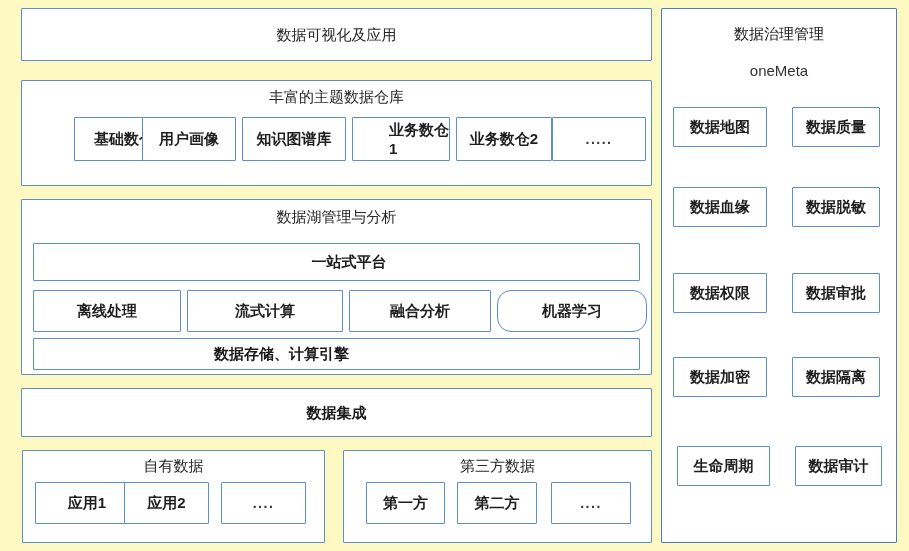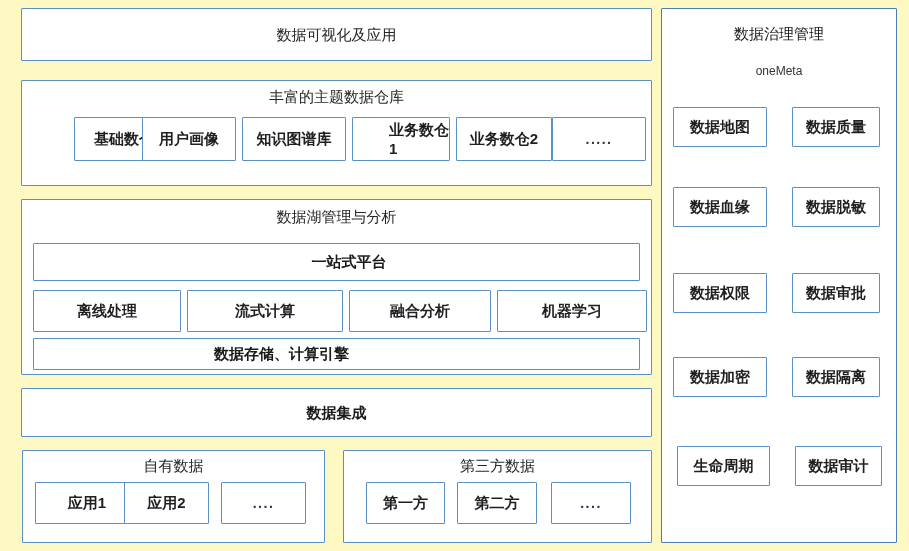--- a/index.html
+++ b/index.html
@@ -86,21 +86,21 @@
   #sec-own-title  { left:22px;  top:455px; width:303px; height:22px; }
   .own-item { top:482px; height:42px; }
 
   #sec-third        { left:343px; top:450px; width:309px; height:93px; }
   #sec-third-title  { left:343px; top:455px; width:309px; height:22px; }
   .third-item { top:482px; height:42px; }
 
   
   #sec-governance        { left:661px; top:8px;   width:236px; height:535px; }
   #gov-title             { left:661px; top:22px;  width:236px; height:24px; font-size:15px; }
-  #gov-subtitle          { left:661px; top:60px;  width:236px; height:22px; font-size:12px; color:#333; }
+  #gov-subtitle          { left:661px; top:60px;  width:236px; height:22px; font-size:15px; color:#333; }
   .gov-item { height:40px; }
   .gov-col-l { left:673px; width:94px; }
   .gov-col-r { left:792px; width:88px; }
 </style>
 </head>
 <body>
 
 <div id="canvas">
 
   <div class="box" id="sec-visual"></div>
@@ -118,21 +118,21 @@
 
   <div class="box" id="sec-lake"></div>
   <div class="lbl sec-title" id="sec-lake-title">数据湖管理与分析</div>
 
   <div class="box" id="lake-platform"></div>
   <div class="lbl" id="lake-platform-label" style="font-size:15px; font-weight:600;padding-left:25px;">一站式平台</div>
 
   <div class="box leaf lake-engine" style="left:33px; width:148px;">离线处理</div>
   <div class="box leaf lake-engine" style="left:187px; width:156px;">流式计算</div>
   <div class="box leaf lake-engine" style="left:349px; width:142px;">融合分析</div>
-  <div class="box leaf lake-engine" style="left:497px; width:150px;">机器学习</div>
+  <div class="box leaf lake-engine" style="left:497px; width:150px;border-radius:14px;">机器学习</div>
 
   <div class="box" id="lake-storage"></div>
   <div class="lbl" id="lake-storage-label" style="font-size:15px; font-weight:600;">数据存储、计算引擎</div>
 
   <div class="box" id="sec-integration"></div>
   <div class="lbl" id="sec-integration-title" style="font-size:15px; font-weight:600;">数据集成</div>
 
   <div class="box" id="sec-own"></div>
   <div class="lbl sec-title" id="sec-own-title">自有数据</div>
 

